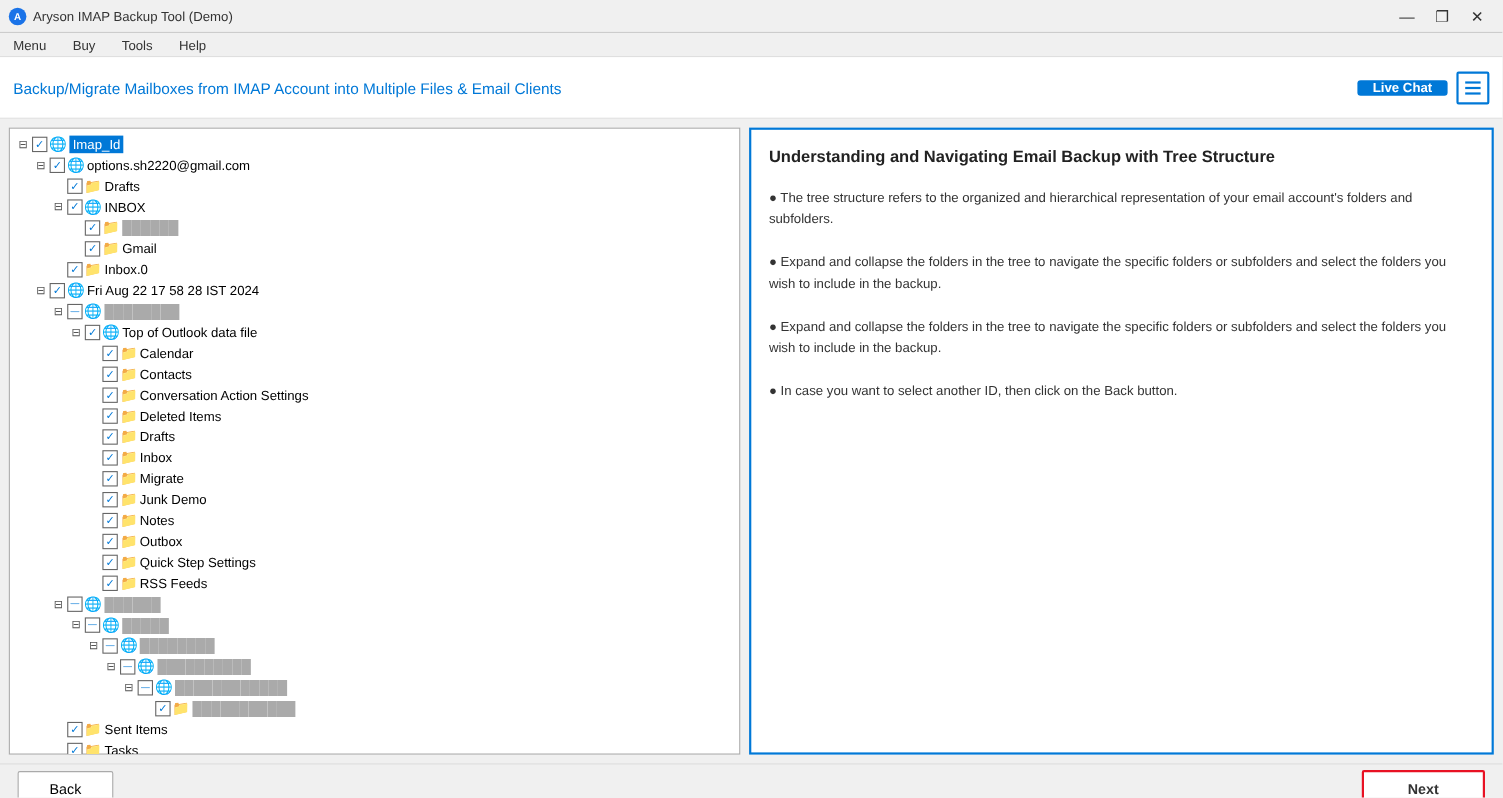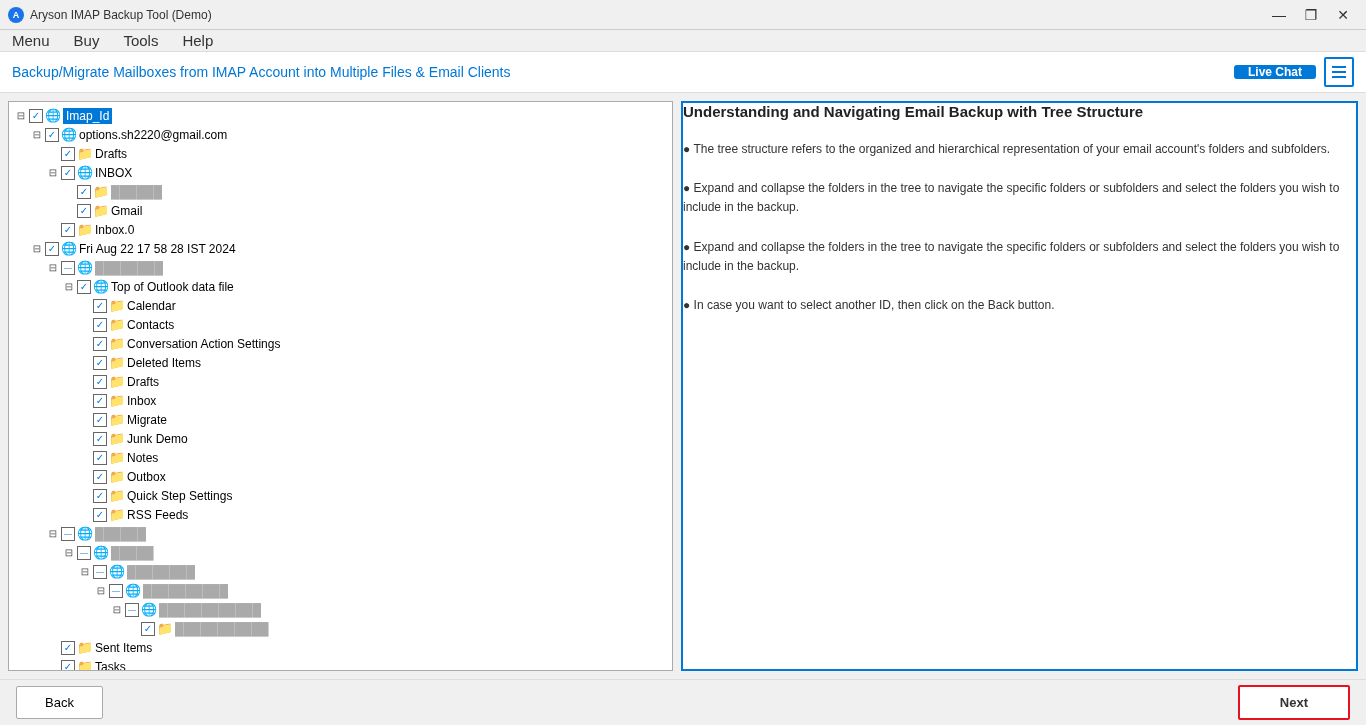--- a/index.html
+++ b/index.html
@@ -23,26 +23,26 @@
     
     .menu-bar {
       background: #f0f0f0;
       height: 22px;
       display: flex;
       align-items: center;
       padding: 0 8px;
       gap: 16px;
       border-bottom: 1px solid #ddd;
     }
-    .menu-item { font-size: 15px; color: #333; cursor: pointer; padding: 2px 4px; }
+    .menu-item { font-size: 12px; color: #333; cursor: pointer; padding: 2px 4px; }
 
     
     .header-bar {
       background: white;
-      height: 41px;
+      height: 56px;
       display: flex;
       align-items: center;
       justify-content: space-between;
       padding: 0 12px;
       border-bottom: 1px solid #ddd;
     }
     .header-title { color: #0078d7; font-size: 14px; font-weight: 500; }
     .header-right { display: flex; align-items: center; gap: 8px; }
     .live-chat-btn {
       background: #0078d7;
@@ -108,20 +108,21 @@
     .icon-imap { color: #e8a000; }
     .icon-account { color: #e8a000; }
     .icon-folder { color: #4472c4; }
     .icon-pst { color: #e8a000; }
 
     
     .info-panel {
       flex: 1;
       background: white;
       border: 2px solid #0078d7;
+      padding: 16px;
       overflow-y: auto;
     }
     .info-title { font-size: 15px; font-weight: bold; color: #222; margin-bottom: 16px; }
     .info-body p { font-size: 12px; color: #333; line-height: 1.6; margin-bottom: 12px; margin-top: 20px; }
     .info-body p::before { content: '● '; color: #333; }
 
     
     .footer {
       height: 45px;
       background: #f0f0f0;

